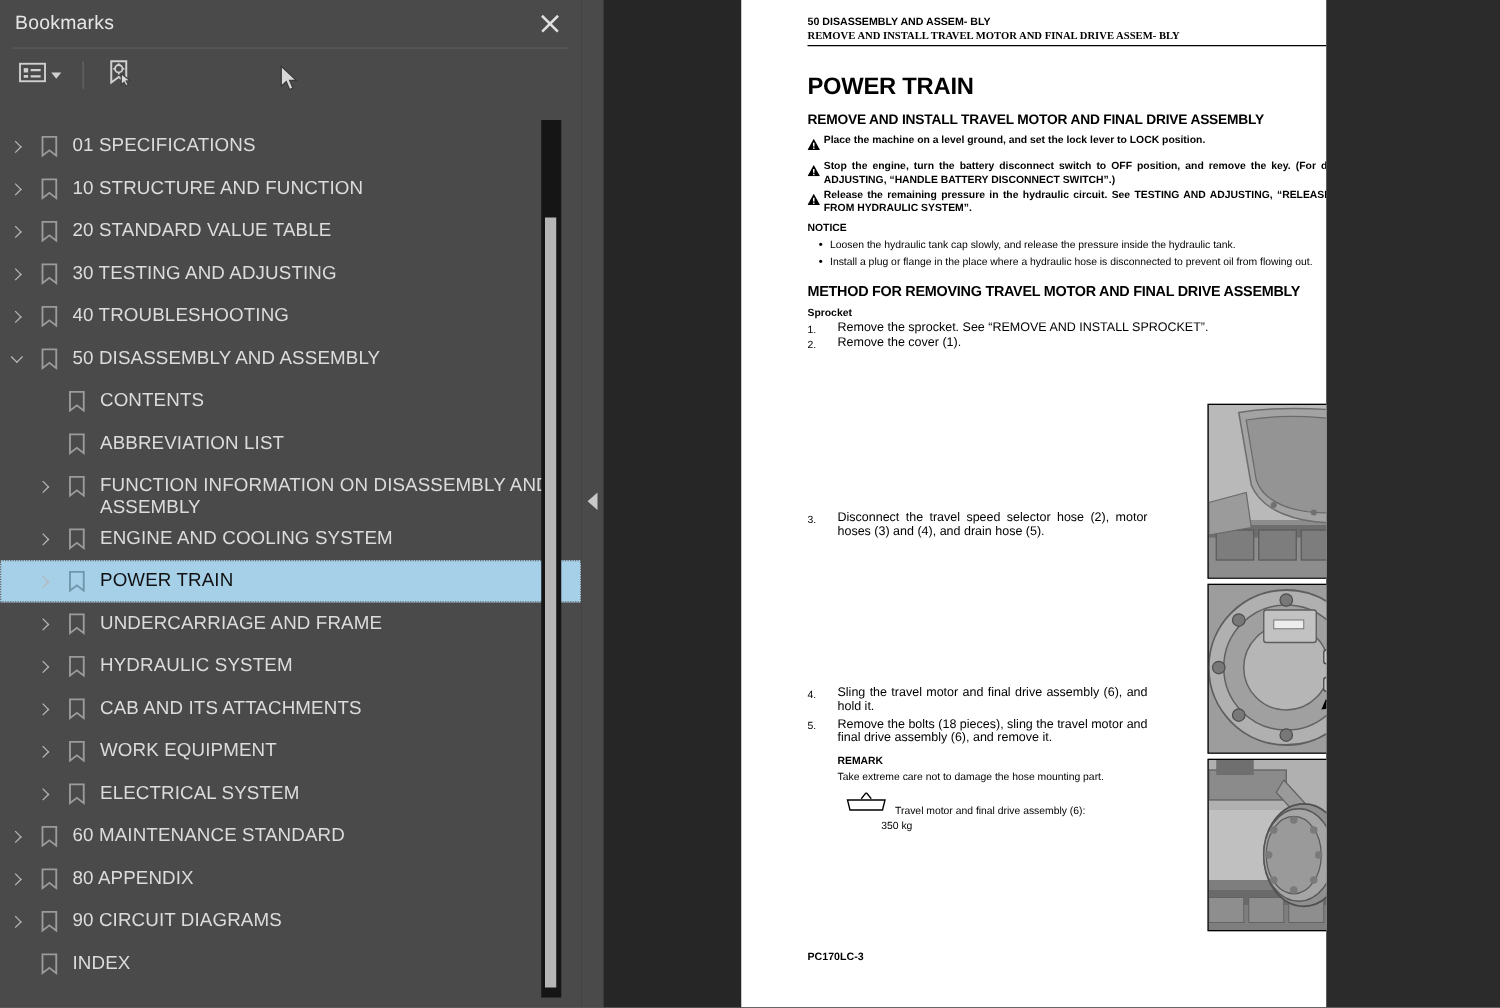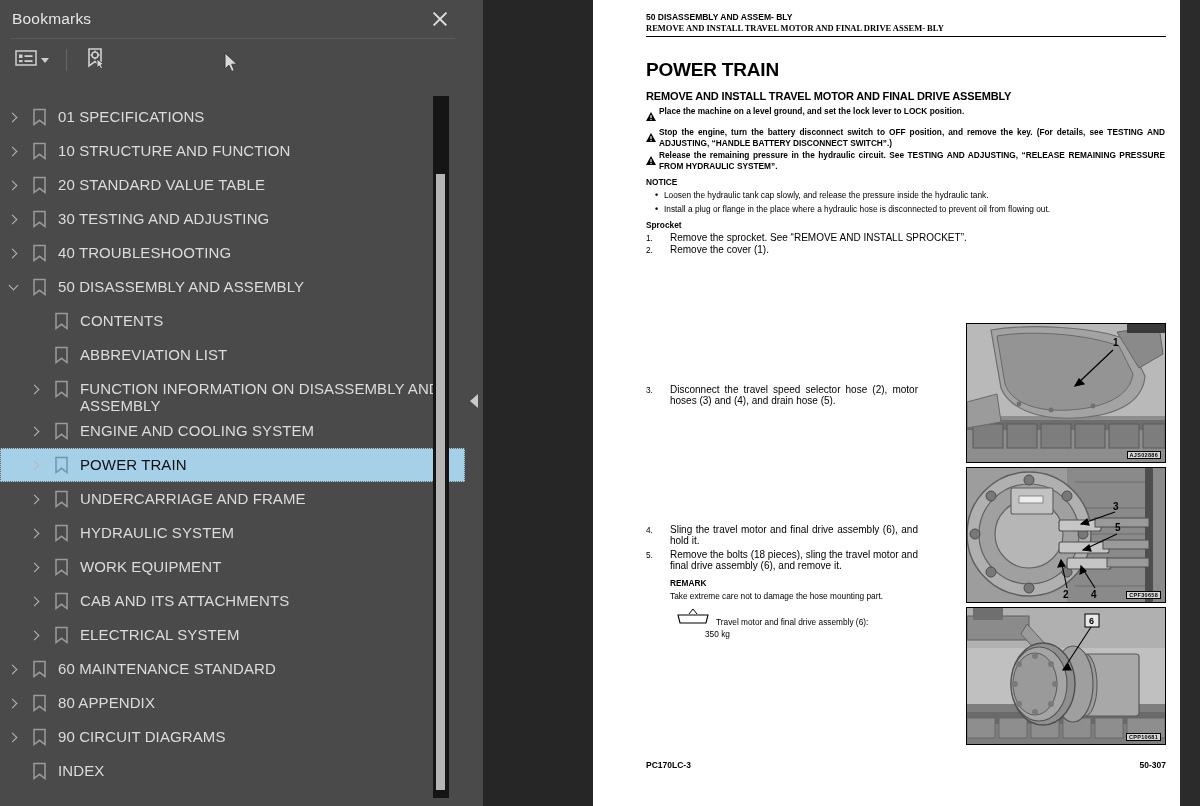--- a/index.html
+++ b/index.html
@@ -2,21 +2,21 @@
 <html><head>
 <meta charset="utf-8">
 <style>
   * { box-sizing: border-box; margin: 0; padding: 0; }
   html, body {
     width: 1200px; height: 806px;
     background: #2b2b2b;
     font-family: "Liberation Sans", sans-serif;
     overflow: hidden;
   }
-  #app { position: relative; width: 1180px; height: 806px; display: flex; }
+  #app { position: relative; width: 1061px; height: 806px; display: flex; }
 
   
   .bm-panel {
     width: 465px; height: 806px;
     background: #4a4a4a;
     position: relative;
     flex: 0 0 465px;
   }
   .bm-header {
     height: 38px;
@@ -372,32 +372,32 @@
         </div>
         <div class="bm-row">
           <div class="twisty" style="margin-left: 22px;">
             <div class="chev"></div>
           </div>
           <div class="bm-ico">
             <svg width="15" height="18" viewBox="0 0 15 18">
               <path d="M2 1.5 h11 v15 l-5.5 -4.2 l-5.5 4.2 z" fill="none" stroke="#9b9b9b" stroke-width="1.5"></path>
             </svg>
           </div>
+          <div class="bm-label">CAB AND ITS ATTACHMENTS</div>
+        </div>
+        <div class="bm-row">
+          <div class="twisty" style="margin-left: 22px;">
+            <div class="chev"></div>
+          </div>
+          <div class="bm-ico">
+            <svg width="15" height="18" viewBox="0 0 15 18">
+              <path d="M2 1.5 h11 v15 l-5.5 -4.2 l-5.5 4.2 z" fill="none" stroke="#9b9b9b" stroke-width="1.5"></path>
+            </svg>
+          </div>
           <div class="bm-label">WORK EQUIPMENT</div>
-        </div>
-        <div class="bm-row">
-          <div class="twisty" style="margin-left: 22px;">
-            <div class="chev"></div>
-          </div>
-          <div class="bm-ico">
-            <svg width="15" height="18" viewBox="0 0 15 18">
-              <path d="M2 1.5 h11 v15 l-5.5 -4.2 l-5.5 4.2 z" fill="none" stroke="#9b9b9b" stroke-width="1.5"></path>
-            </svg>
-          </div>
-          <div class="bm-label">CAB AND ITS ATTACHMENTS</div>
         </div>
         <div class="bm-row">
           <div class="twisty" style="margin-left: 22px;">
             <div class="chev"></div>
           </div>
           <div class="bm-ico">
             <svg width="15" height="18" viewBox="0 0 15 18">
               <path d="M2 1.5 h11 v15 l-5.5 -4.2 l-5.5 4.2 z" fill="none" stroke="#9b9b9b" stroke-width="1.5"></path>
             </svg>
           </div>
@@ -508,20 +508,21 @@
         <div class="notice-h">NOTICE</div>
         <div class="bullet-row">
           <span class="bullet-dot">•</span>
           <span class="bullet-txt">Loosen the hydraulic tank cap slowly, and release the pressure inside the hydraulic tank.</span>
         </div>
         <div class="bullet-row">
           <span class="bullet-dot">•</span>
           <span class="bullet-txt">Install a plug or flange in the place where a hydraulic hose is disconnected to prevent oil from flowing out.</span>
         </div>
 
+        <h2 class="method-title">METHOD FOR REMOVING TRAVEL MOTOR AND FINAL DRIVE ASSEMBLY</h2>
 
         <div class="sub-h">Sprocket</div>
         <div class="step-row">
           <span class="step-num">1.</span>
           <span class="step-txt">Remove the sprocket. See “REMOVE AND INSTALL SPROCKET”.</span>
         </div>
 
 
         <div class="col-left blk" style="min-height:140px;">
           <div class="step-row">

